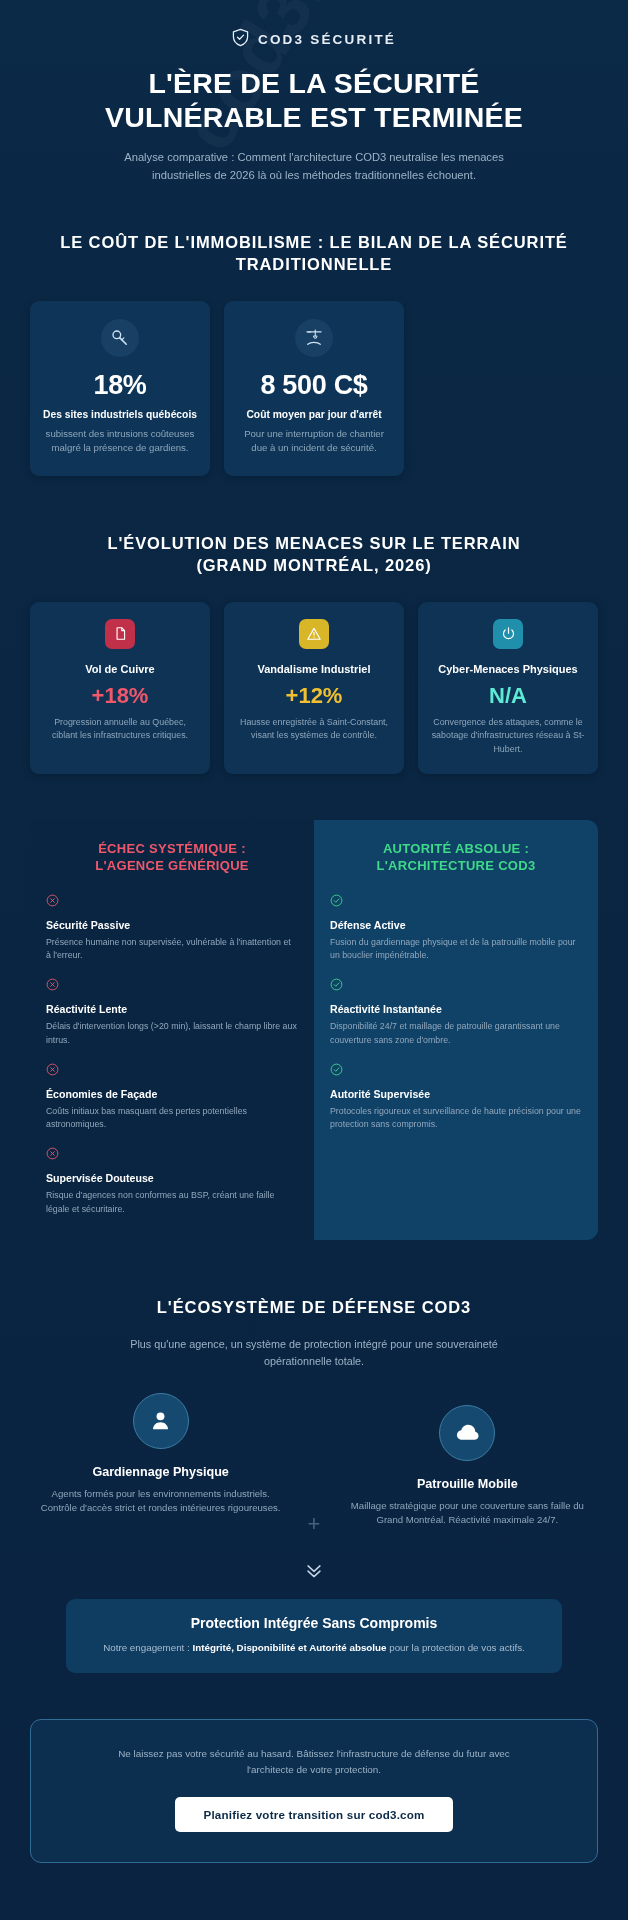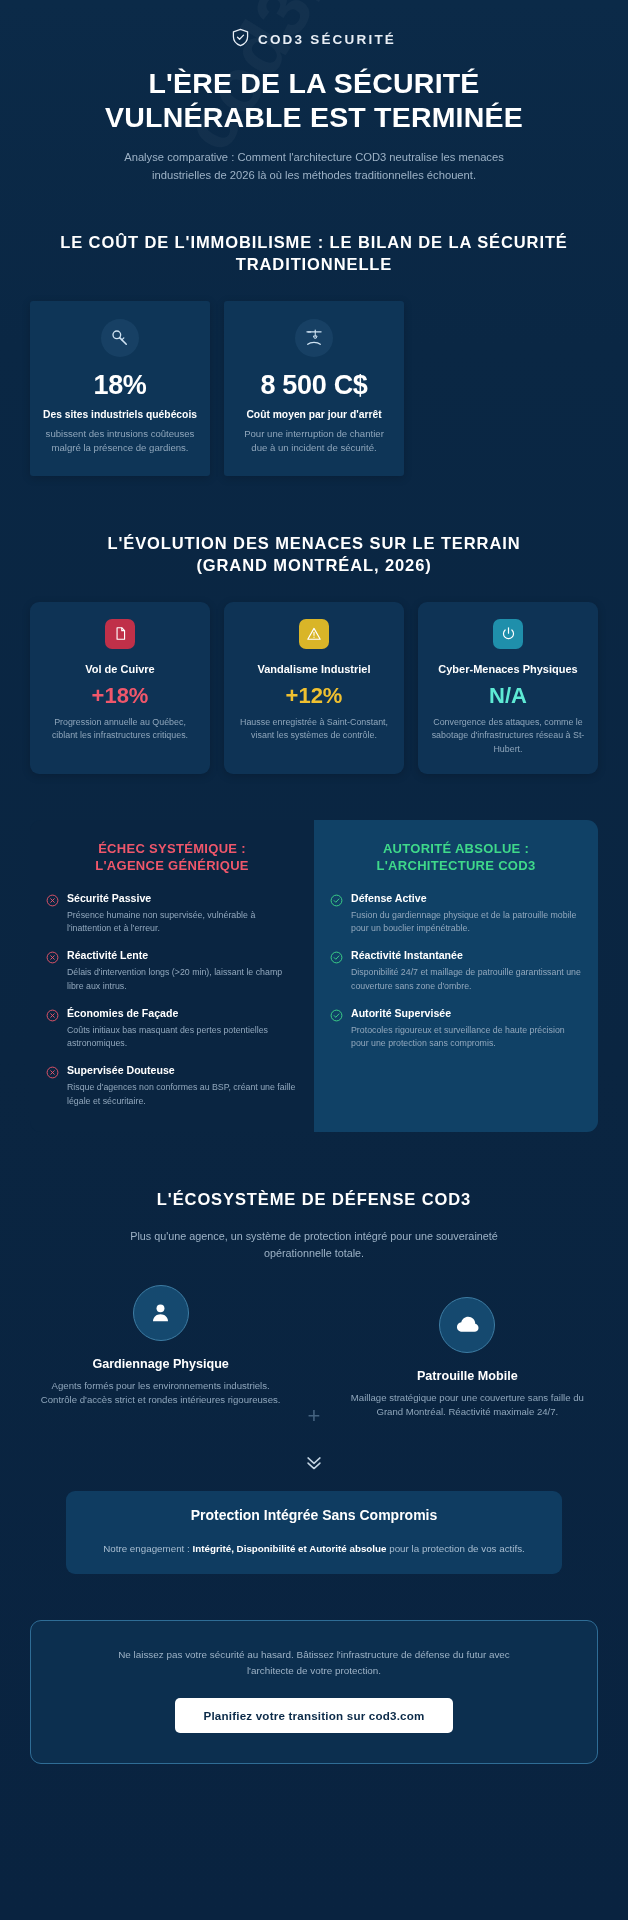--- a/index.html
+++ b/index.html
@@ -67,21 +67,21 @@
     line-height: 1.6; max-width: 370px; margin: 18px auto 0;
   }
 
   
   .grid3 {
     display: grid; grid-template-columns: repeat(3, 1fr);
     gap: 14px; padding: 0 30px;
   }
   .stat-card {
     background: #0e3557;
-    border-radius: 3px;
+    border-radius: 9px;
     padding: 18px 11px 20px;
     text-align: center;
     box-shadow: 0 2px 8px rgba(0,0,0,0.18);
   }
   .stat-icon-wrap {
     width: 38px; height: 38px; margin: 0 auto 14px;
     border-radius: 50%;
     background: rgba(110,170,220,0.10);
     display: flex; align-items: center; justify-content: center;
   }
@@ -128,21 +128,21 @@
     border-radius: 11px; overflow: hidden;
   }
   .col-fail { background: #0a2541; padding: 20px 16px 24px; }
   .col-win  { background: #104166; padding: 20px 16px 24px; }
   .col-head {
     text-align: center; font-size: 13px; font-weight: 800;
     line-height: 1.35; letter-spacing: 0.3px; margin-bottom: 17px;
   }
   .col-head.fail { color: #f0576b; }
   .col-head.win  { color: #3fd98a; }
-  .item { display: flex; gap: 8px; margin-bottom: 14px; }
+  .item { display: flex; gap: 8px; margin-bottom: 14px; flex-direction: column; }
   .item:last-child { margin-bottom: 0; }
   .item-mark { flex: 0 0 auto; margin-top: 1px; }
   .item-body { flex: 1 1 auto; }
   .item-title {
     font-size: 10.6px; font-weight: 700; color: #ffffff;
     line-height: 1.3; margin-bottom: 3px;
   }
   .item-desc {
     font-size: 8.8px; color: #92a8bd; line-height: 1.52;
   }
@@ -170,21 +170,21 @@
     padding-top: 118px; color: #44627f; font-size: 22px; font-weight: 300;
   }
   .chevron-wrap { text-align: center; margin: 22px 0 14px; }
 
   
   .result-box {
     margin: 0 66px; background: #0f3c61; border-radius: 9px;
     padding: 16px 22px 18px; text-align: center;
   }
   .result-title {
-    font-size: 14px; font-weight: 800; color: #ffffff; margin-bottom: 18px;
+    font-size: 14px; font-weight: 800; color: #ffffff; margin-bottom: 9px;
   }
   .result-desc { font-size: 9.8px; color: #a9bed1; line-height: 1.55; }
   .result-desc b { color: #ffffff; font-weight: 700; }
 
   
   .cta {
     margin: 46px 30px 0;
     border: 1.2px solid #2f6d96;
     border-radius: 11px;
     background: #0c2f4f;

